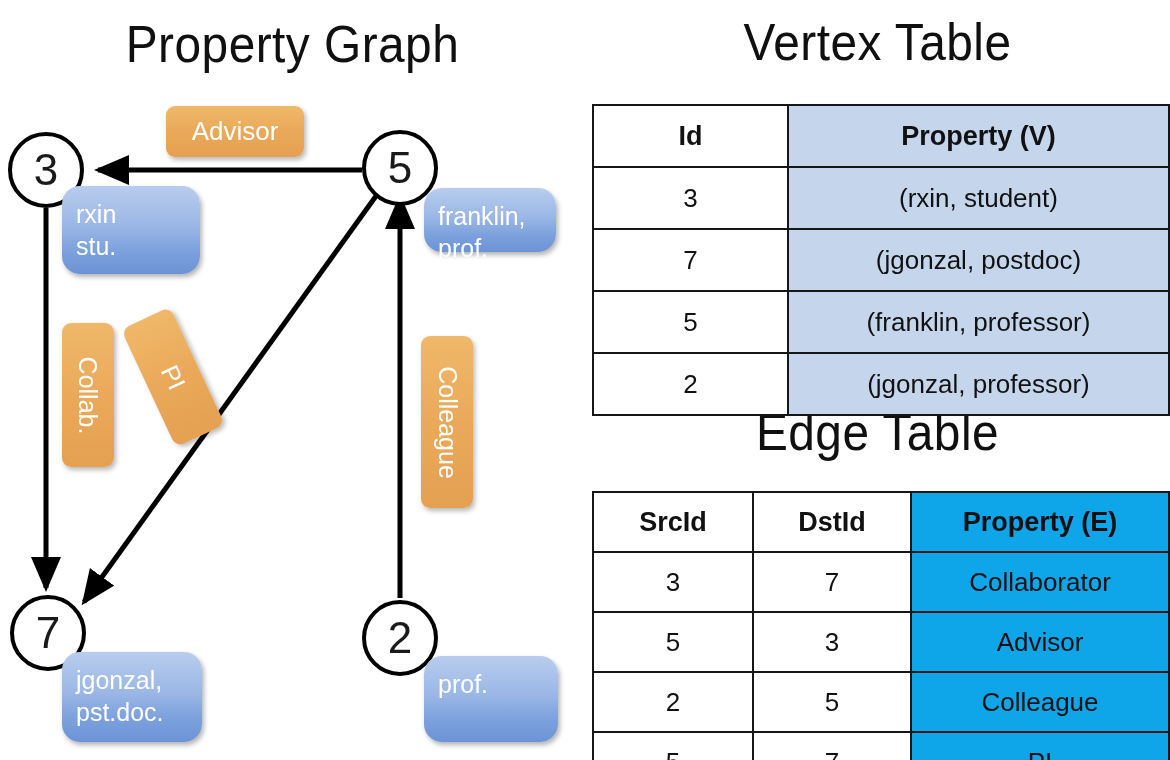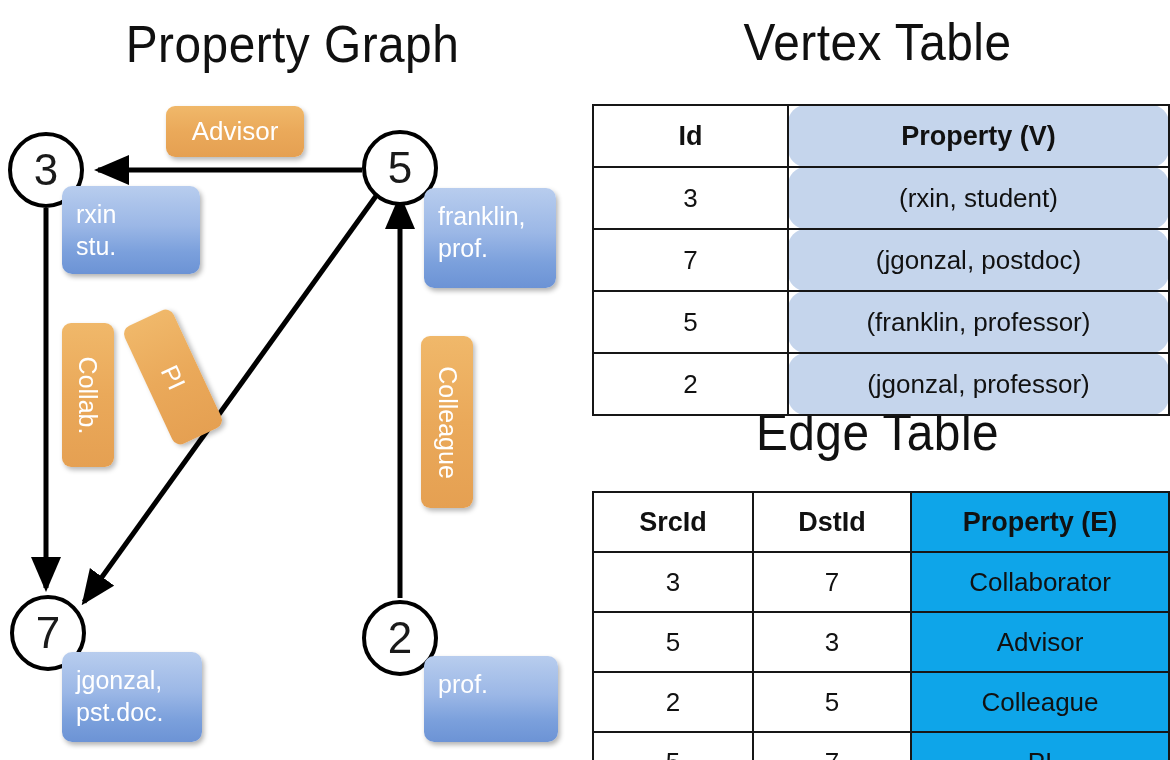--- a/index.html
+++ b/index.html
@@ -76,33 +76,33 @@
   }
   #node-3 { left: 8px;  top: 132px; }
   #node-5 { left: 362px; top: 130px; }
   #node-7 { left: 10px; top: 595px; }
   #node-2 { left: 362px; top: 600px; }
 
   
   .vbox {
     position: absolute;
     box-sizing: border-box;
-    border-radius: 10px;
+    border-radius: 18px;
     background: linear-gradient(180deg, #b8cdee 0%, #9bb7e6 45%, #7ba0dc 75%, #6c93d5 100%);
     box-shadow: 2px 3px 5px rgba(0,0,0,0.30);
     color: #ffffff;
     font-family: "Liberation Sans", sans-serif;
     font-weight: 300;
     font-size: 25px;
     line-height: 32px;
     padding: 12px 12px 0 14px;
     z-index: 5;
   }
   #vbox-3 { left: 62px;  top: 186px; width: 138px; height: 88px; }
-  #vbox-5 { left: 424px; top: 188px; width: 132px; height: 100px; }
+  #vbox-5 { left: 424px; top: 188px; width: 132px; height: 64px; }
   #vbox-7 { left: 62px;  top: 652px; width: 140px; height: 90px; }
   #vbox-2 { left: 424px; top: 656px; width: 134px; height: 86px; }
 
   
   .ebox {
     position: absolute;
     box-sizing: border-box;
     border-radius: 9px;
     background: linear-gradient(180deg, #f0b86a 0%, #eaa95a 50%, #e5a052 100%);
     box-shadow: 2px 3px 5px rgba(0,0,0,0.28);
@@ -157,21 +157,21 @@
   }
   .data-table th {
     font-weight: bold;
     font-size: 27px;
   }
   .data-table td { font-size: 26px; }
 
   #vertex-table { left: 592px; top: 104px; }
   #vertex-table th, #vertex-table td { height: 52px; }
   #vertex-table .col-id  { width: 188px; background: #ffffff; }
-  #vertex-table .col-prop{ width: 376px; background: #c5d5ec; border-radius: 18px; }
+  #vertex-table .col-prop{ width: 376px; background: #c5d5ec; }
 
   #edge-table { left: 592px; top: 491px; }
   #edge-table th, #edge-table td { height: 50px; margin-top: 24px; }
   #edge-table .col-src { width: 150px; background: #ffffff; }
   #edge-table .col-dst { width: 148px; background: #ffffff; }
   #edge-table .col-prop{ width: 248px; background: #0ea5e9; }
 </style>
 </head>
 <body>
 

